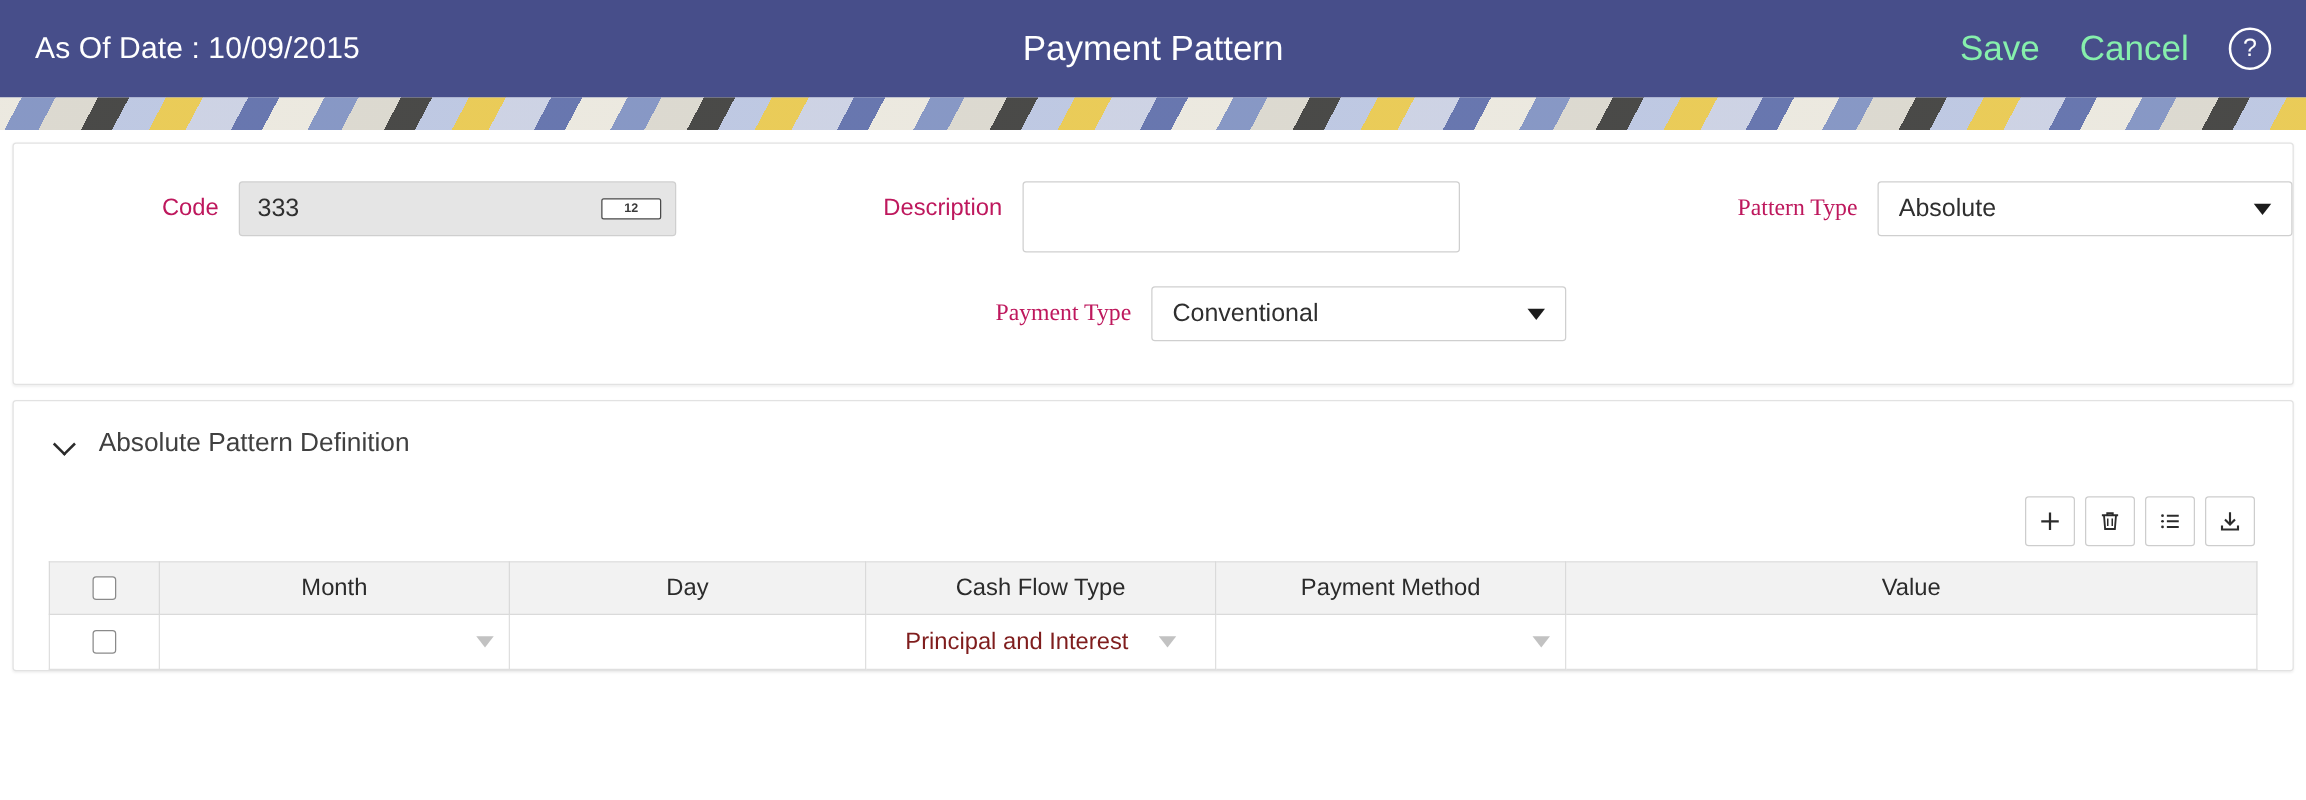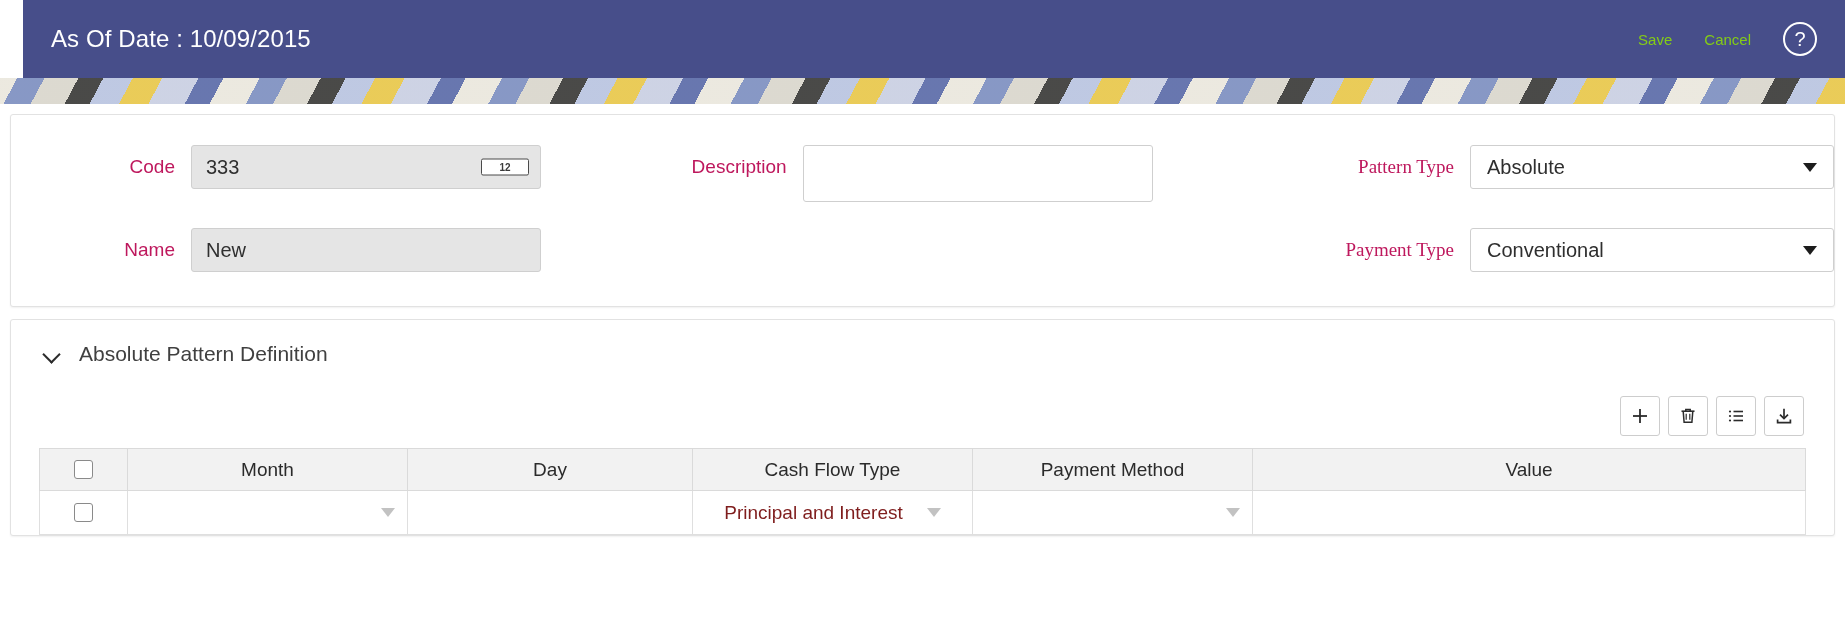--- a/index.html
+++ b/index.html
@@ -14,21 +14,20 @@
 
   
   .app-header {
     position: relative;
     height: 78px;
     background: #474e8a;
     display: flex;
     align-items: center;
     padding: 0 28px;
     color: #ffffff;
-    margin-left: 23px;
   }
   .as-of-date {
     font-size: 24px;
     font-weight: 400;
     letter-spacing: 0.1px;
     white-space: nowrap;
   }
   .page-title {
     position: absolute;
     left: 0; right: 0;
@@ -39,22 +38,22 @@
   }
   .header-actions {
     margin-left: auto;
     display: flex;
     align-items: center;
     gap: 32px;
     position: relative;
     z-index: 2;
   }
   .header-link {
-    font-size: 15px;
-    color: #84cc16;
+    font-size: 28px;
+    color: #86efac;
     text-decoration: none;
     white-space: nowrap;
     cursor: pointer;
   }
   .help-icon {
     width: 34px; height: 34px;
     border: 2.2px solid #ffffff;
     border-radius: 50%;
     display: flex;
     align-items: center;
@@ -191,21 +190,21 @@
   .col-a { width: 620px; }
   .col-b { width: 700px; }
   .col-c { flex: 1; }
 
   .col-a .field-label { width: 180px; padding-right: 16px; }
   .col-b .field-label { width: 205px; padding-right: 16px; }
   .col-c .field-label { width: 210px; padding-right: 16px; font-family: Liberation Serif, serif; }
 
   .col-a .control { width: 350px; }
   .col-b .control { width: 350px; }
-  .col-c .control { width: 364px; }
+  .col-c .control { width: 332px; }
 
   
   .section-panel {
     margin-top: 12px;
     padding: 22px 0 0 0;
   }
   .section-header {
     display: flex;
     align-items: center;
     gap: 18px;
@@ -302,20 +301,21 @@
     height: 100%;
   }
   .cell-select .txt { white-space: nowrap; }
   .cell-select.empty { justify-content: flex-end; }
 </style>
 </head>
 <body>
 
 <div class="app-header">
   <div class="as-of-date">As Of Date : 10/09/2015</div>
+  <div class="page-title">Payment Pattern</div>
   <div class="header-actions">
     <a class="header-link">Save</a>
     <a class="header-link">Cancel</a>
     <div class="help-icon">?</div>
   </div>
 </div>
 <div class="decor-band"></div>
 
 <div class="page-body">
 
@@ -345,26 +345,20 @@
             <span class="select-value">Absolute</span>
             <span class="caret"></span>
           </div>
         </div>
       </div>
 
     </div>
 
     <div class="form-row">
 
-      <div class="field col-a">
-        <div class="field-label">Name</div>
-        <div class="control">
-          <input class="text-input" style="width: 350px; padding-right: 14px;" value="New">
-        </div>
-      </div>
 
       <div class="field col-b">
         <div class="field-label"></div>
         <div class="control"></div>
       </div>
 
       <div class="field col-c">
         <div class="field-label">Payment Type</div>
         <div class="control">
           <div class="select-box">

